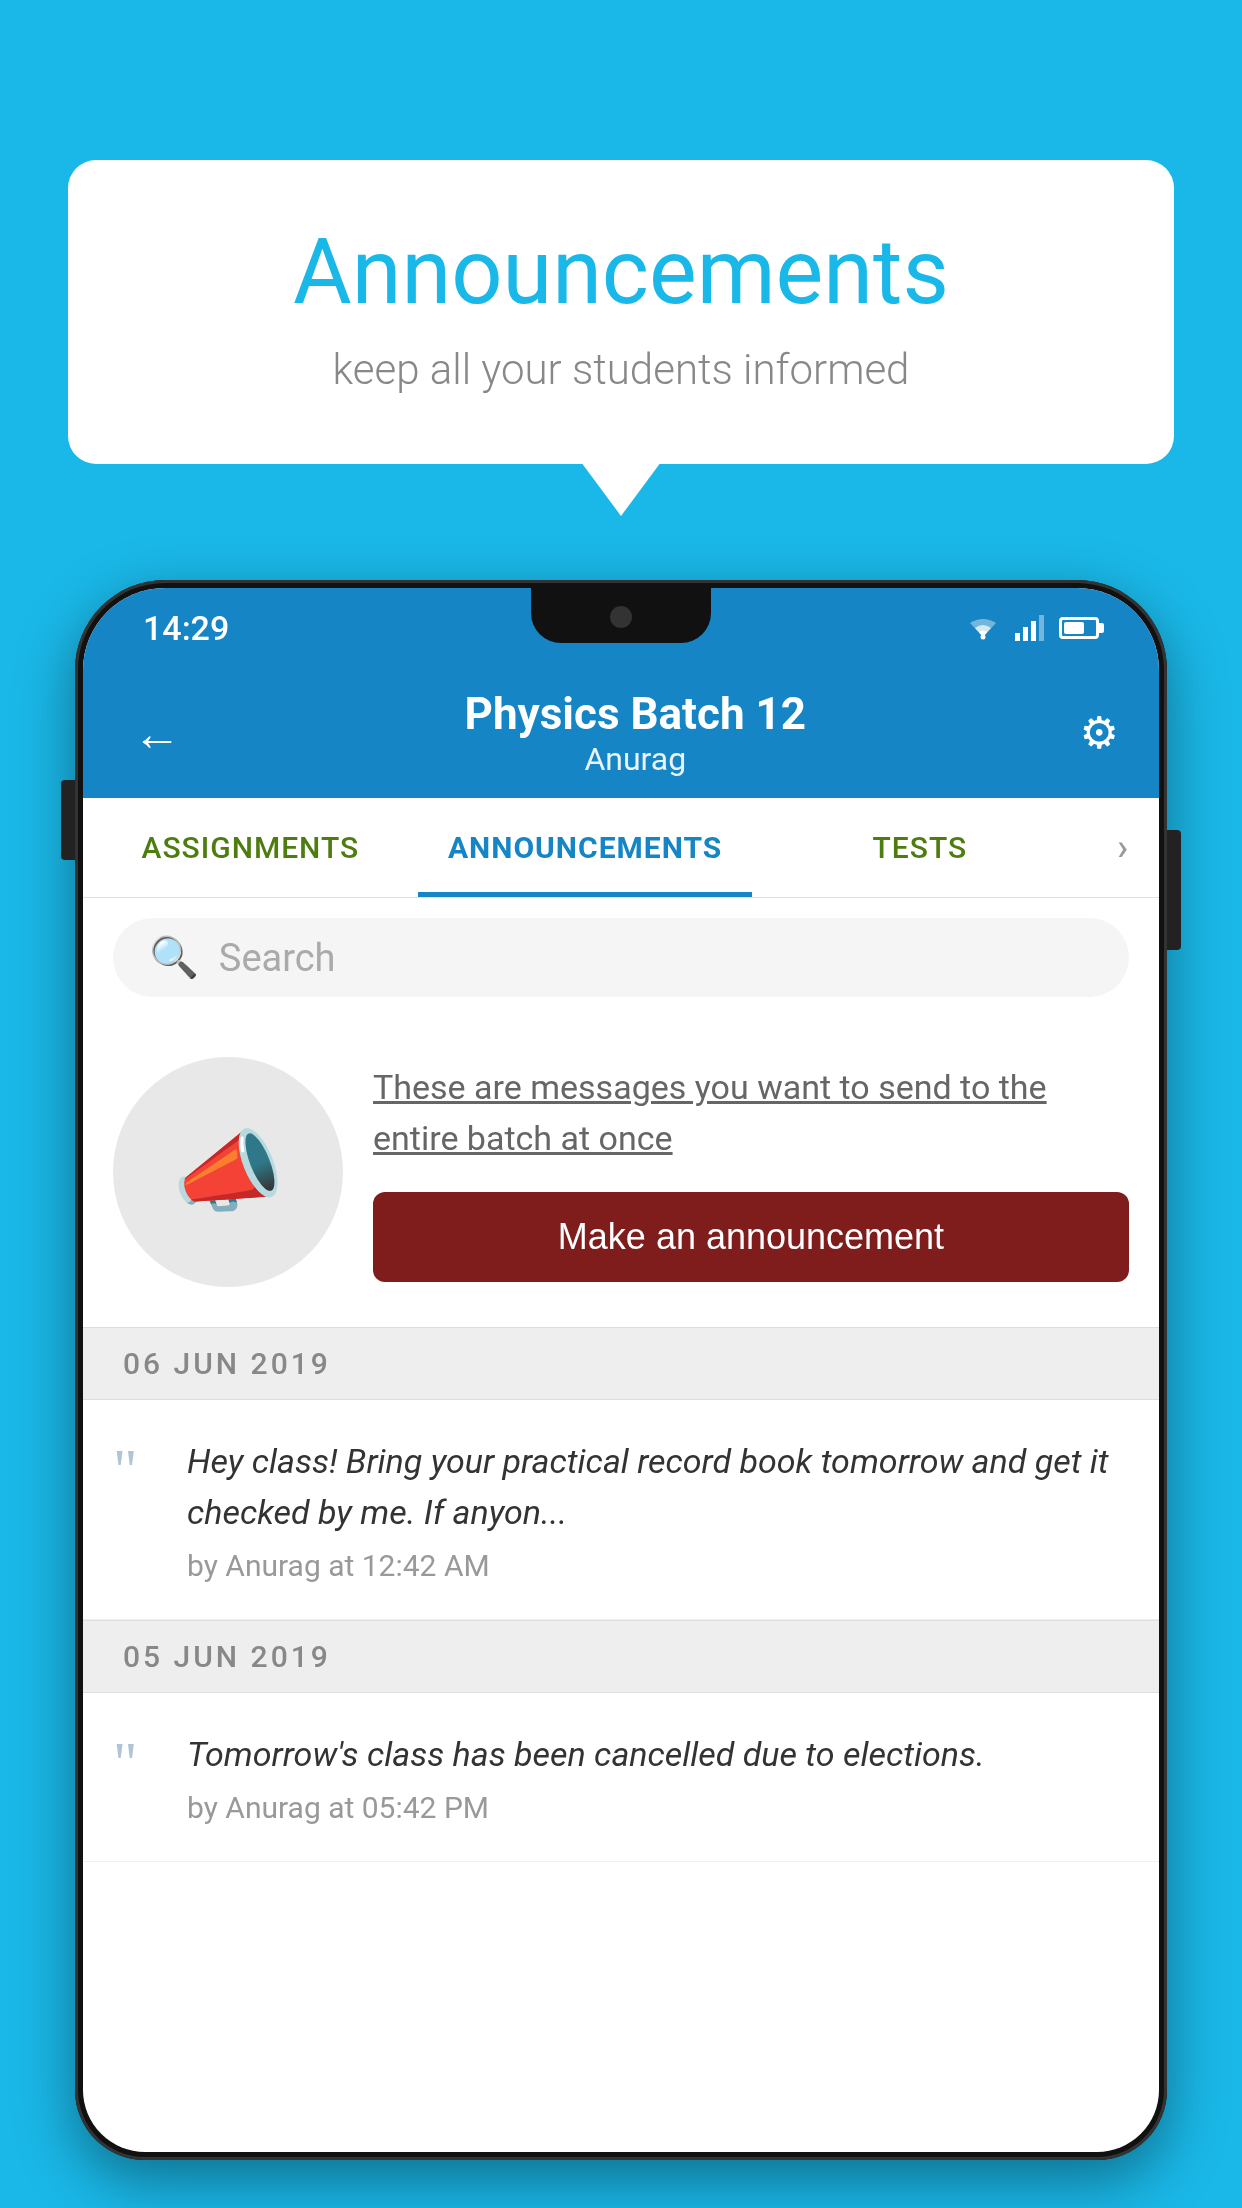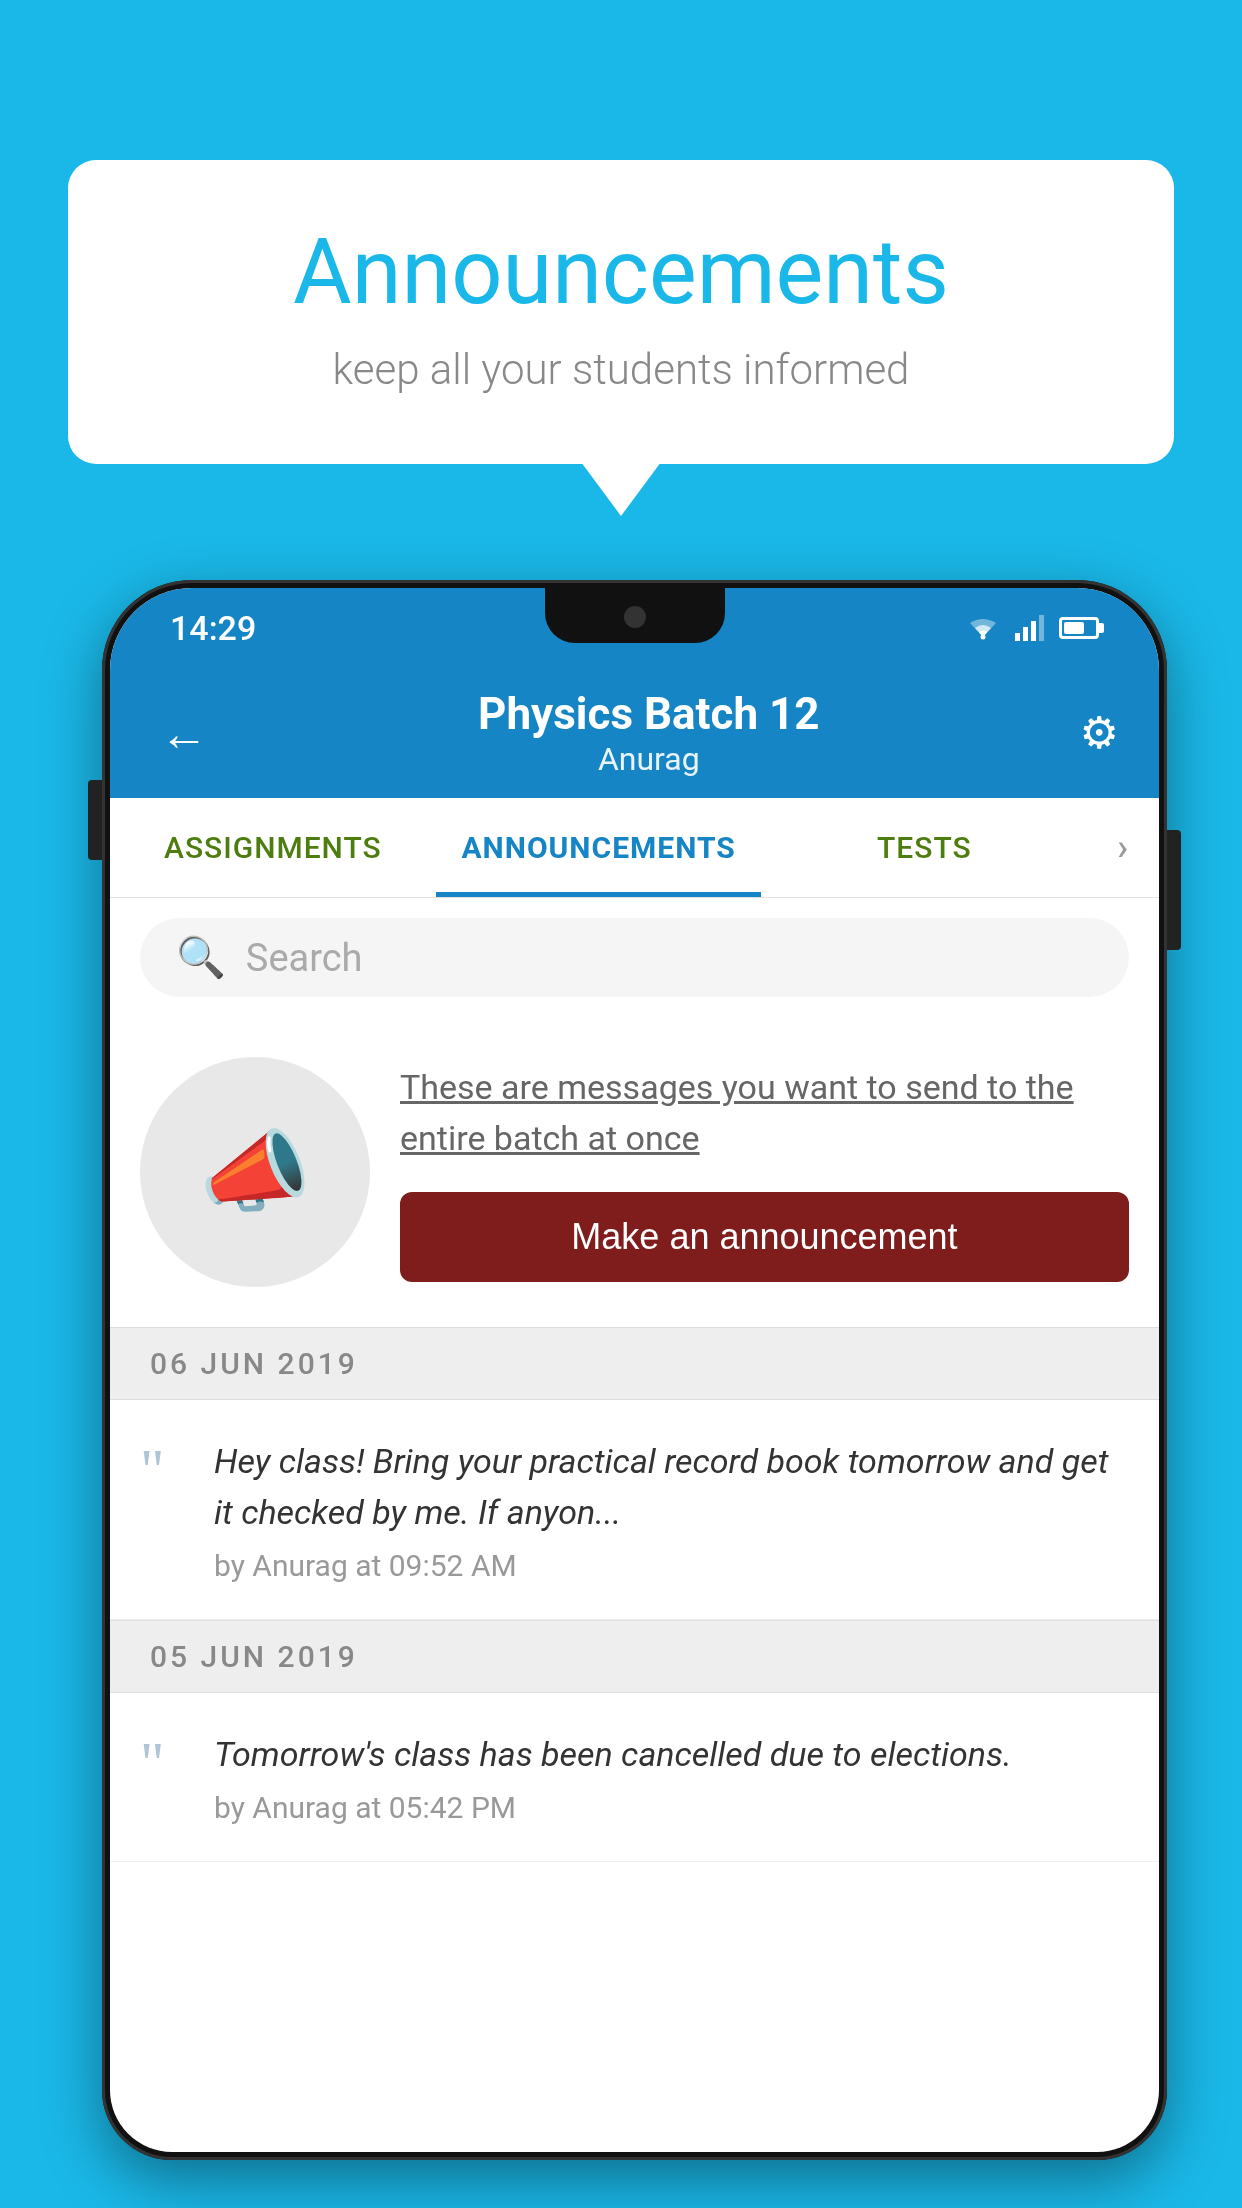--- a/index.html
+++ b/index.html
@@ -55,21 +55,20 @@
       font-weight: 300;
     }
 
     
     .phone-wrapper {
       position: absolute;
       top: 580px;
       left: 75px;
       right: 75px;
       bottom: 0;
-      margin-left: 27px;
     }
 
     .phone-frame {
       background: #111;
       border-radius: 90px 90px 70px 70px;
       padding: 8px;
       width: 100%;
       height: 1580px;
       position: relative;
       box-shadow: inset 0 0 0 3px #333, 0 20px 60px rgba(0,0,0,0.4);
@@ -472,21 +471,21 @@
           <button class="make-announcement-btn">Make an announcement</button>
         </div>
       </div>
 
       <div class="date-separator">06  JUN  2019</div>
 
       <div class="announcement-item">
         <div class="quote-icon">"</div>
         <div class="announcement-content">
           <div class="announcement-text">Hey class! Bring your practical record book tomorrow and get it checked by me. If anyon...</div>
-          <div class="announcement-meta">by Anurag at 09:52 AM</div>
+          <div class="announcement-meta">by Anurag at 12:42 AM</div>
         </div>
       </div>
 
       <div class="date-separator">05  JUN  2019</div>
 
       <div class="announcement-item">
         <div class="quote-icon">"</div>
         <div class="announcement-content">
           <div class="announcement-text">Tomorrow's class has been cancelled due to elections.</div>
           <div class="announcement-meta">by Anurag at 05:42 PM</div>

